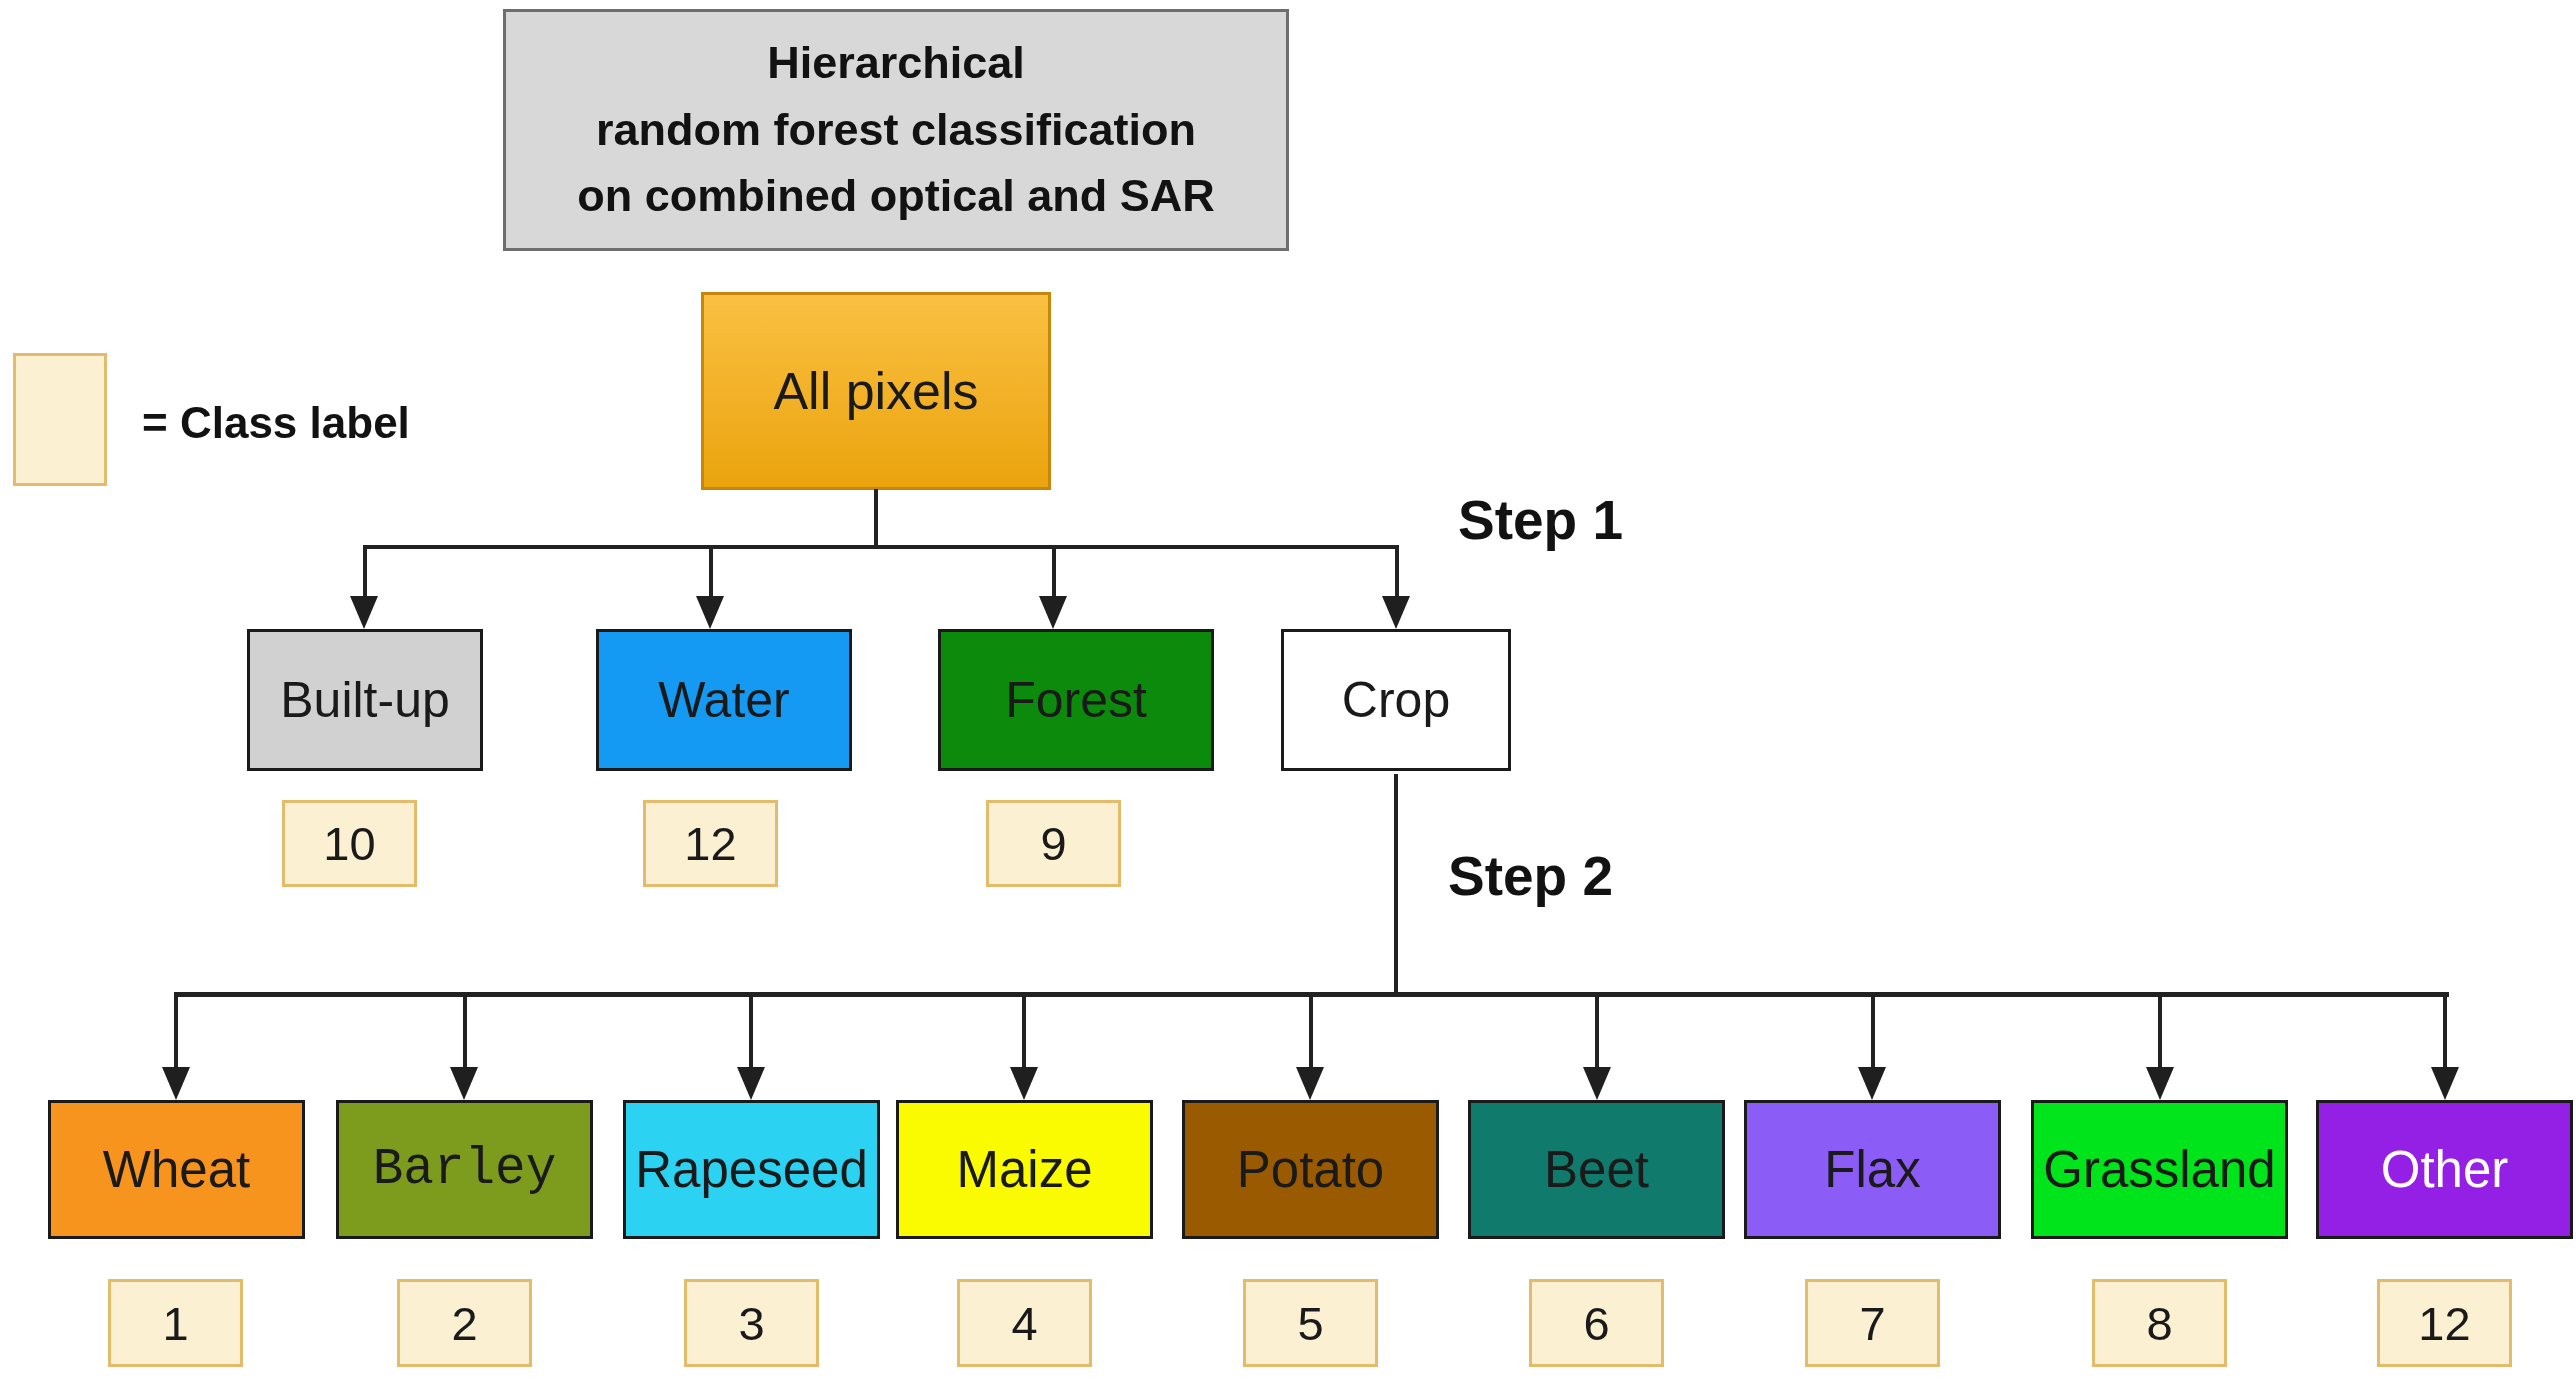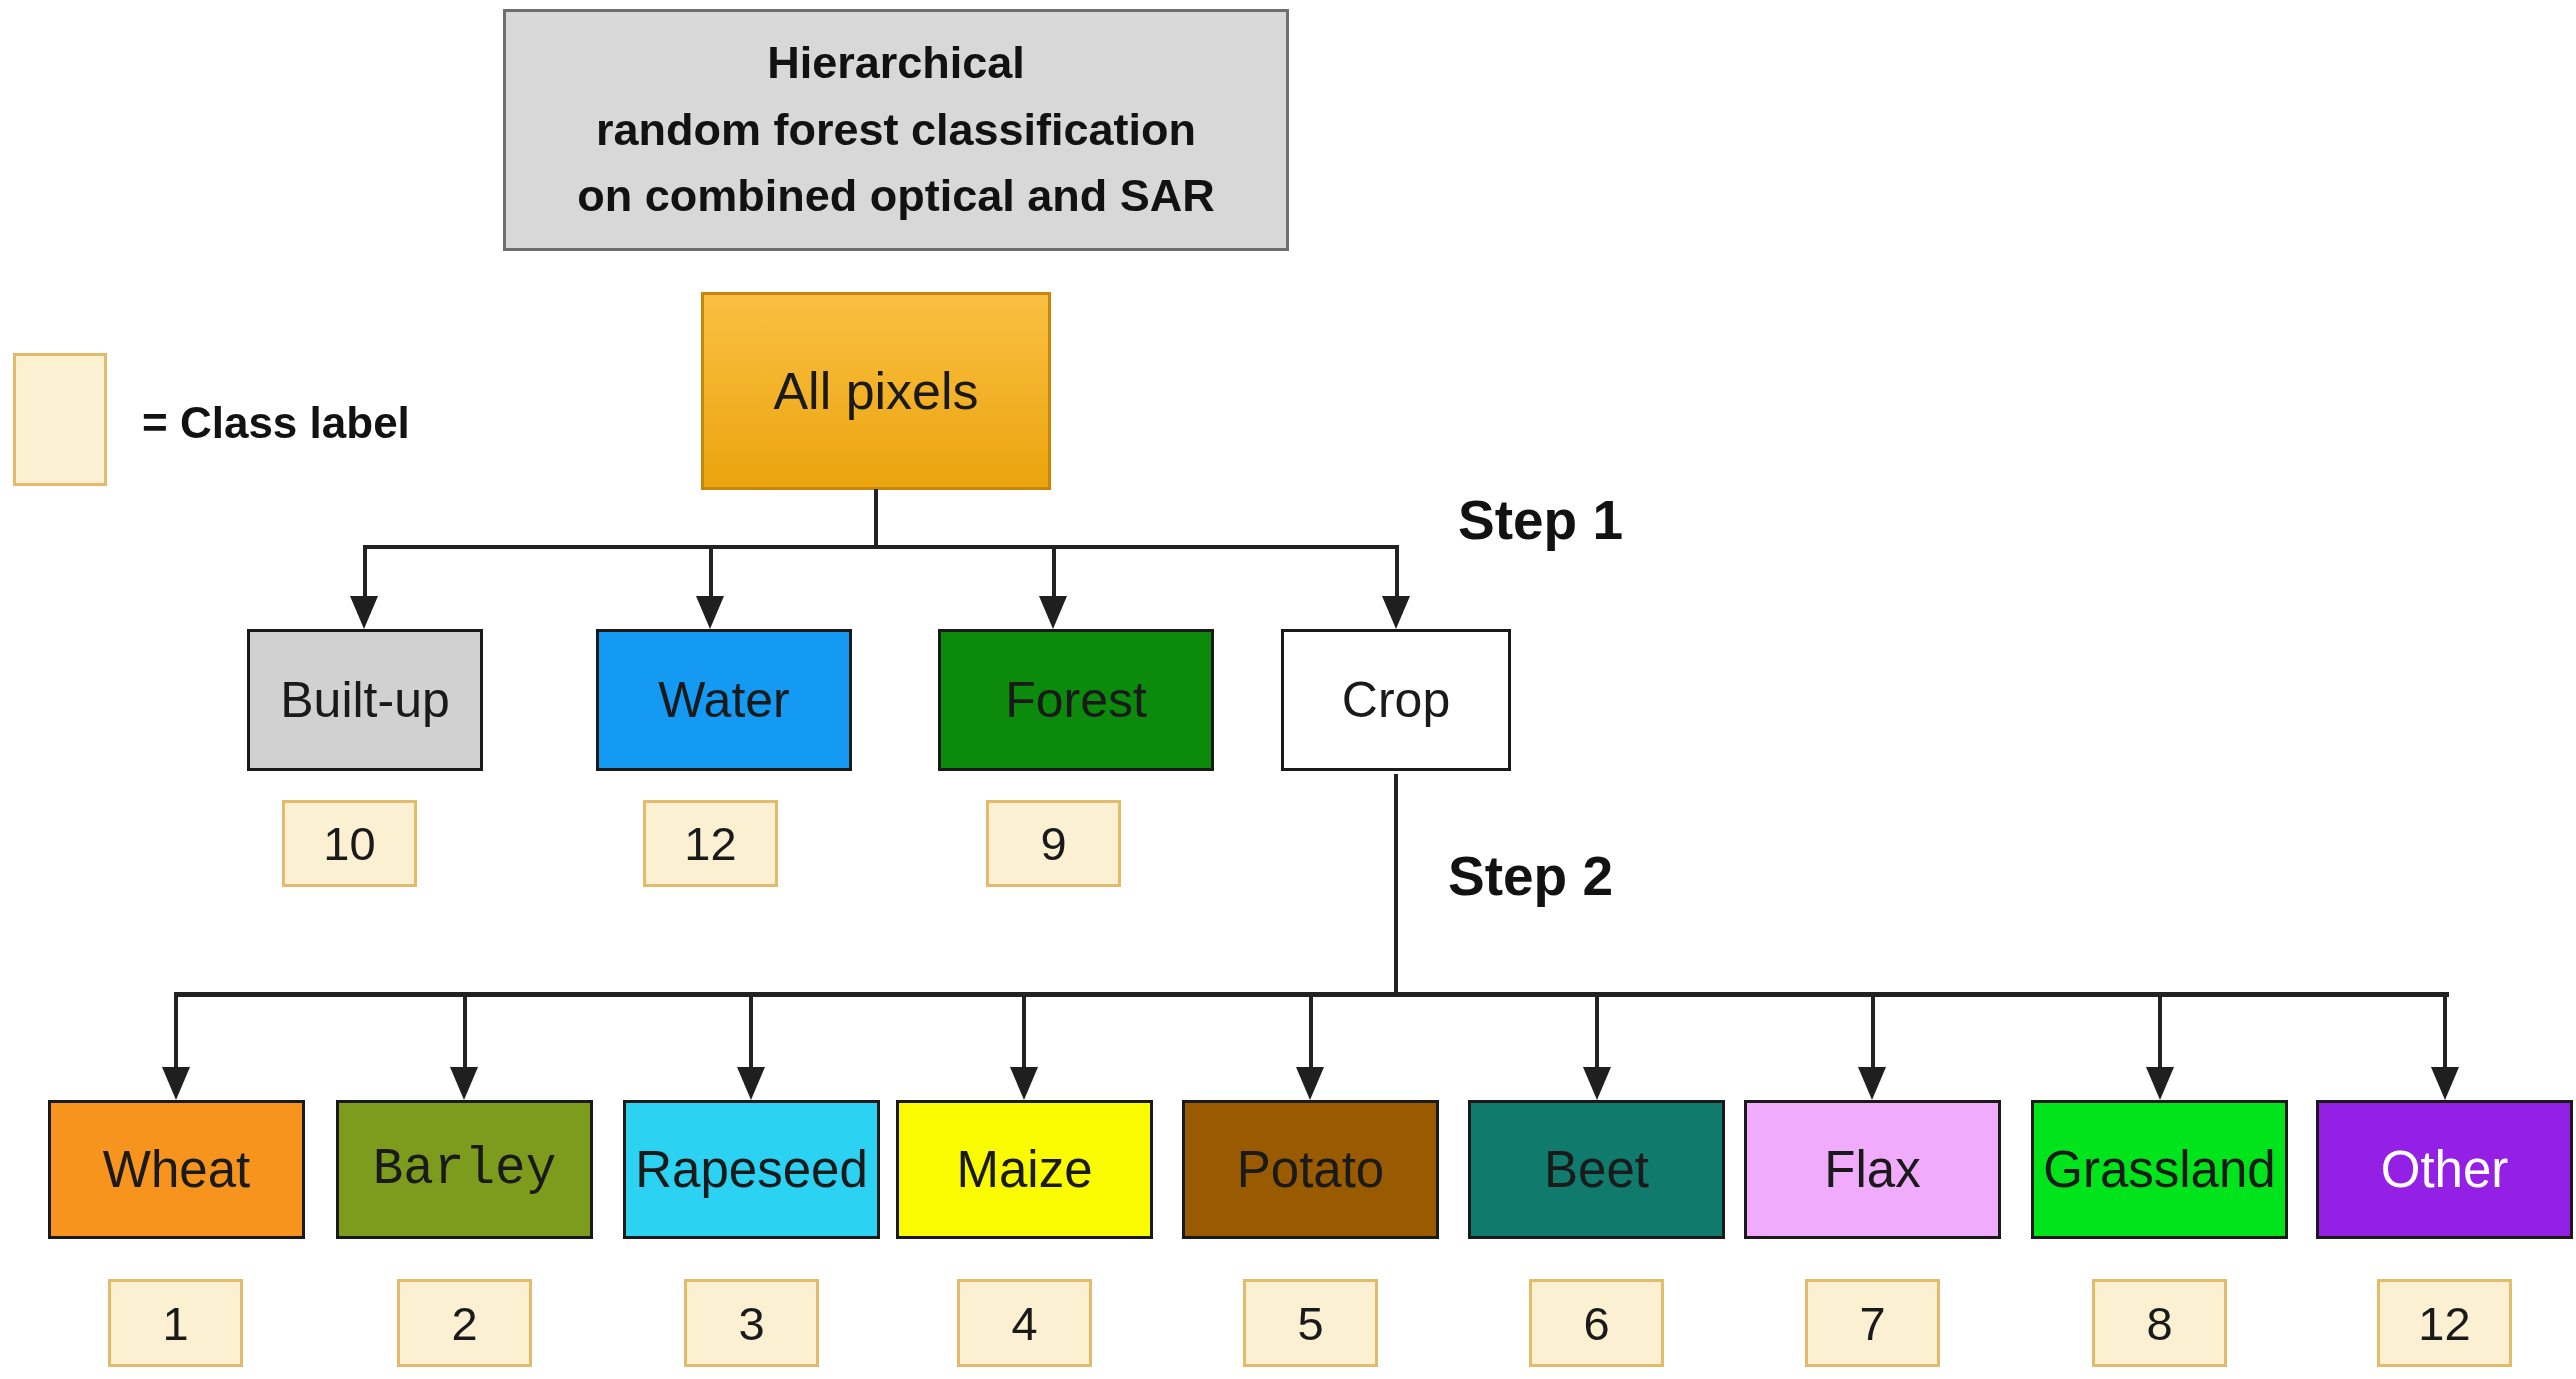--- a/index.html
+++ b/index.html
@@ -146,21 +146,21 @@
 </div>
 <div class="box node b n-maize" style="background-color: rgb(251, 251, 0);">
   <span style="color: rgb(26, 26, 26);">Maize</span>
 </div>
 <div class="box node b n-potato" style="background-color: rgb(154, 91, 0);">
   <span style="color: rgb(26, 26, 26);">Potato</span>
 </div>
 <div class="box node b n-beet" style="background-color: rgb(16, 122, 108);">
   <span style="color: rgb(26, 26, 26);">Beet</span>
 </div>
-<div class="box node b n-flax" style="background-color: #f0abfc;">
+<div class="box node b n-flax" style="background-color: #8b5cf6;">
   <span style="color: rgb(26, 26, 26);">Flax</span>
 </div>
 <div class="box node b n-grassland" style="background-color: rgb(0, 228, 28);">
   <span style="color: rgb(26, 26, 26);">Grassland</span>
 </div>
 <div class="box node b n-other" style="background-color: rgb(148, 32, 230);">
   <span style="color: rgb(255, 255, 255);">Other</span>
 </div>
 
 <div class="box class-label cl-b cl-1">1</div>

